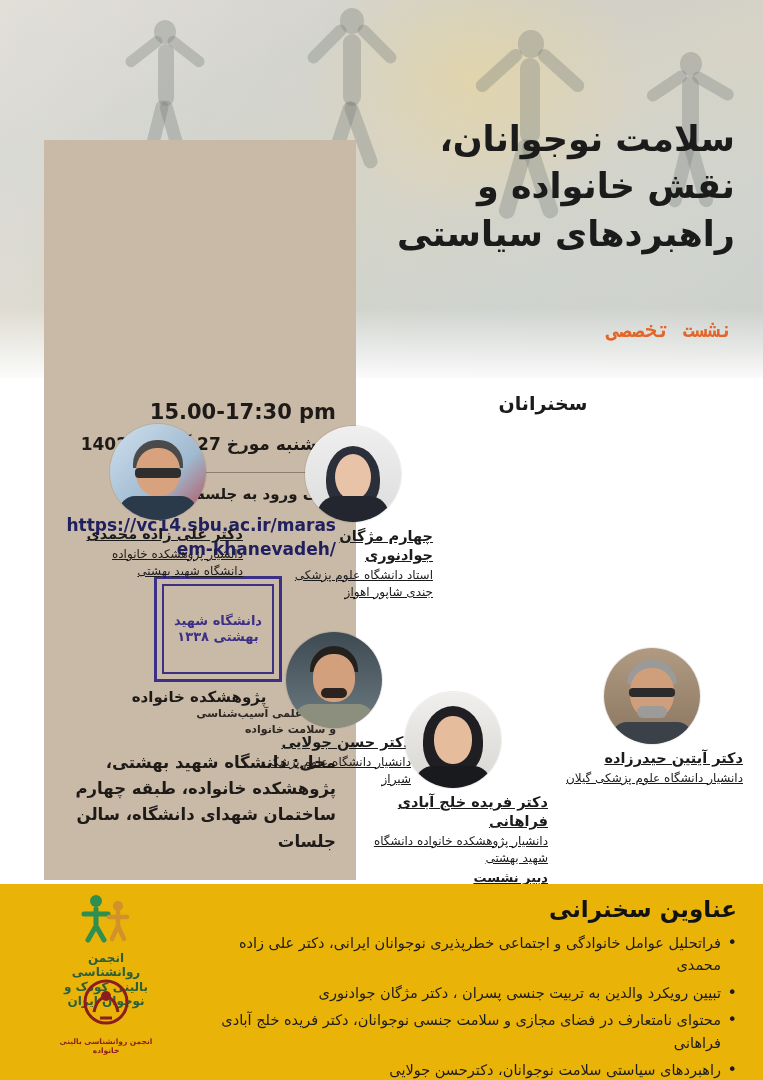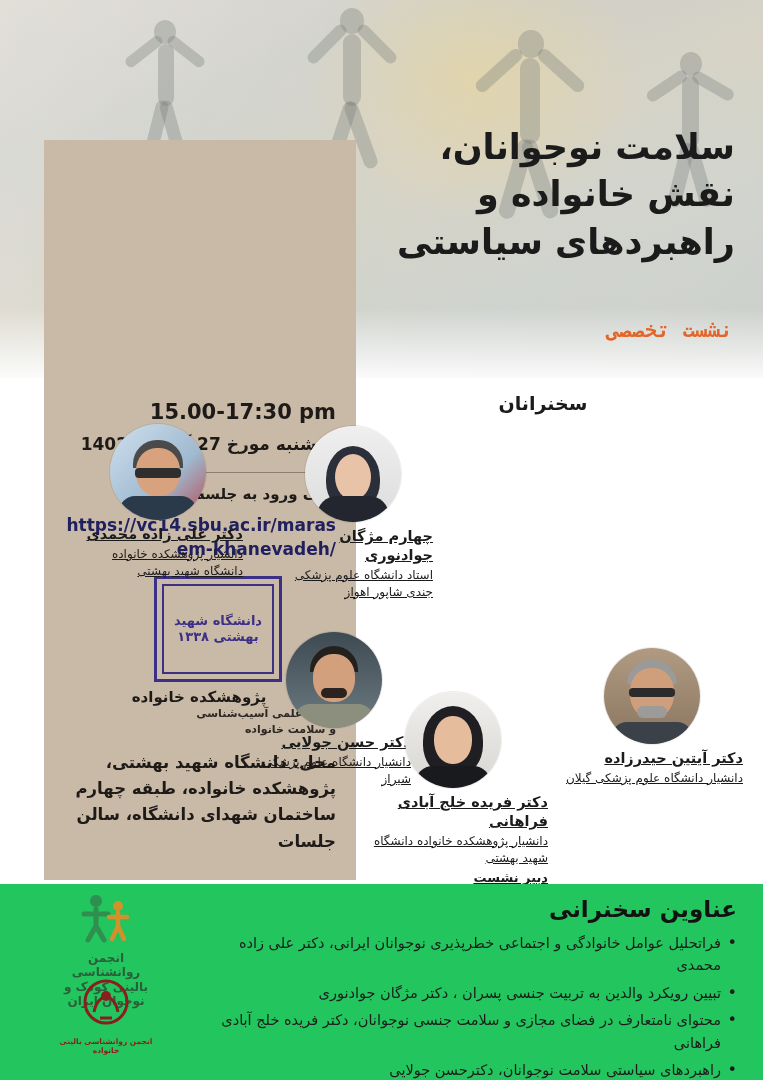--- a/index.html
+++ b/index.html
@@ -55,21 +55,21 @@
     text-align: right; color: #1d1a17;
     font-size: 56px; font-weight: bold; letter-spacing: 1px;
   }
   .mode {
     position: absolute; right: 20px; top: 176px; width: 270px;
     text-align: right; color: #2e2a26; font-size: 20px; font-weight: bold;
   }
 
   
   .title-block {
-    position: absolute; right: 28px; top: 124px; width: 390px;
+    position: absolute; right: 28px; top: 116px; width: 390px;
     text-align: right; color: #1b1b1b;
   }
   .title-block .line {
     font-size: 35px; font-weight: bold; line-height: 1.35; letter-spacing: -0.5px;
   }
   .subtitle {
     position: absolute; right: 30px; top: 318px; width: 380px;
     text-align: right; color: #e2662a; font-size: 21px; font-weight: bold; font-family: Liberation Mono, monospace;
   }
 
@@ -112,21 +112,21 @@
     width: 96px; height: 96px; border-radius: 50%;
     overflow: hidden; position: relative; margin: 0 auto;
     box-shadow: 0 0 0 1px rgba(0,0,0,.08);
   }
   .sp-name { font-size: 14.5px; font-weight: bold; margin-top: 5px; line-height: 1.3; }
   .sp-aff { font-size: 12px; line-height: 1.42; margin-top: 2px; }
   .sp-role { font-size: 13px; font-weight: bold; margin-top: 3px; }
 
   
   .bottom {
-    position: absolute; left: 0; top: 884px; width: 763px; height: 196px; background: #22c55e;
+    position: absolute; left: 0; top: 884px; width: 763px; height: 196px; background: #eab308;
   }
   .topics-title {
     position: absolute; right: 26px; top: 12px; font-size: 23px; font-weight: bold; color: #121212;
   }
   .topics {
     position: absolute; right: 26px; top: 48px; width: 540px;
     list-style: none; text-align: right;
   }
   .topics li {
     font-size: 14.5px; color: #1b1b1b; line-height: 1.55; margin-bottom: 5px; padding-right: 16px; position: relative;

